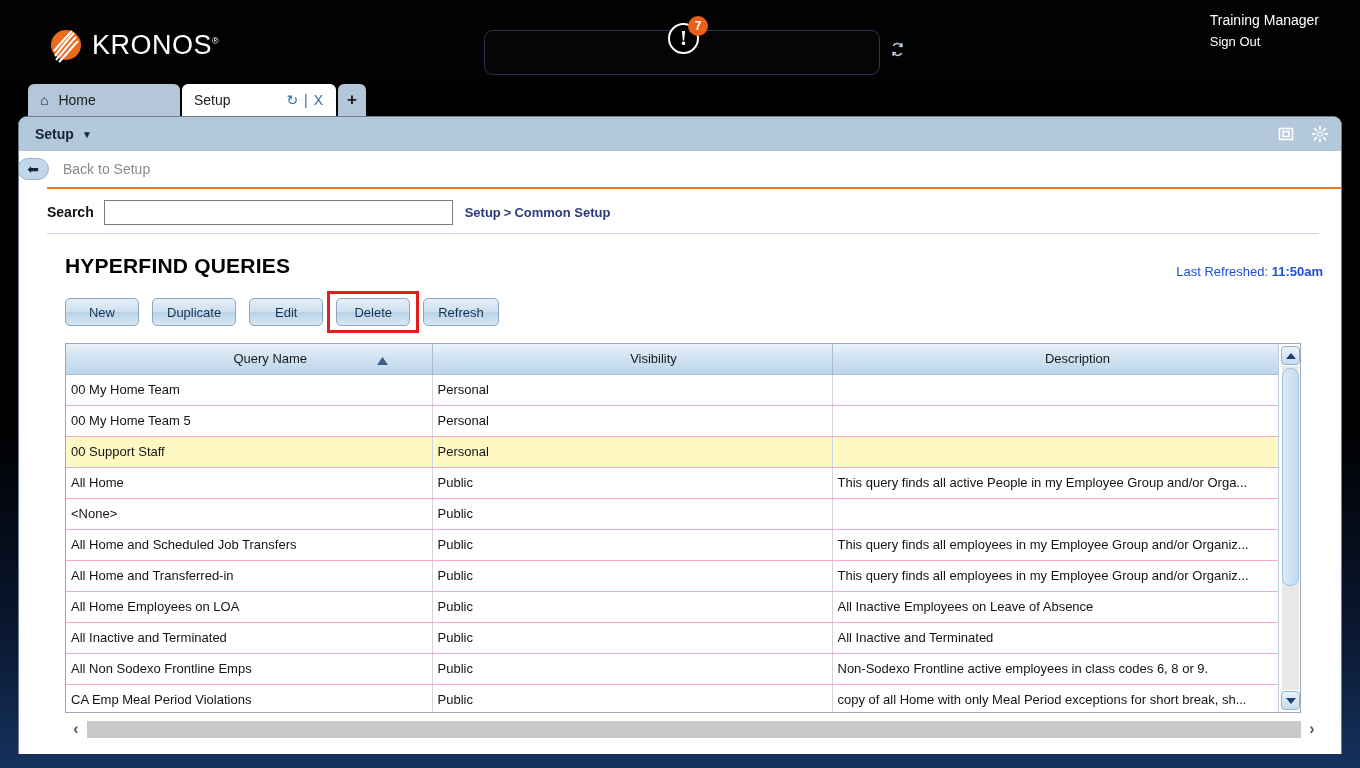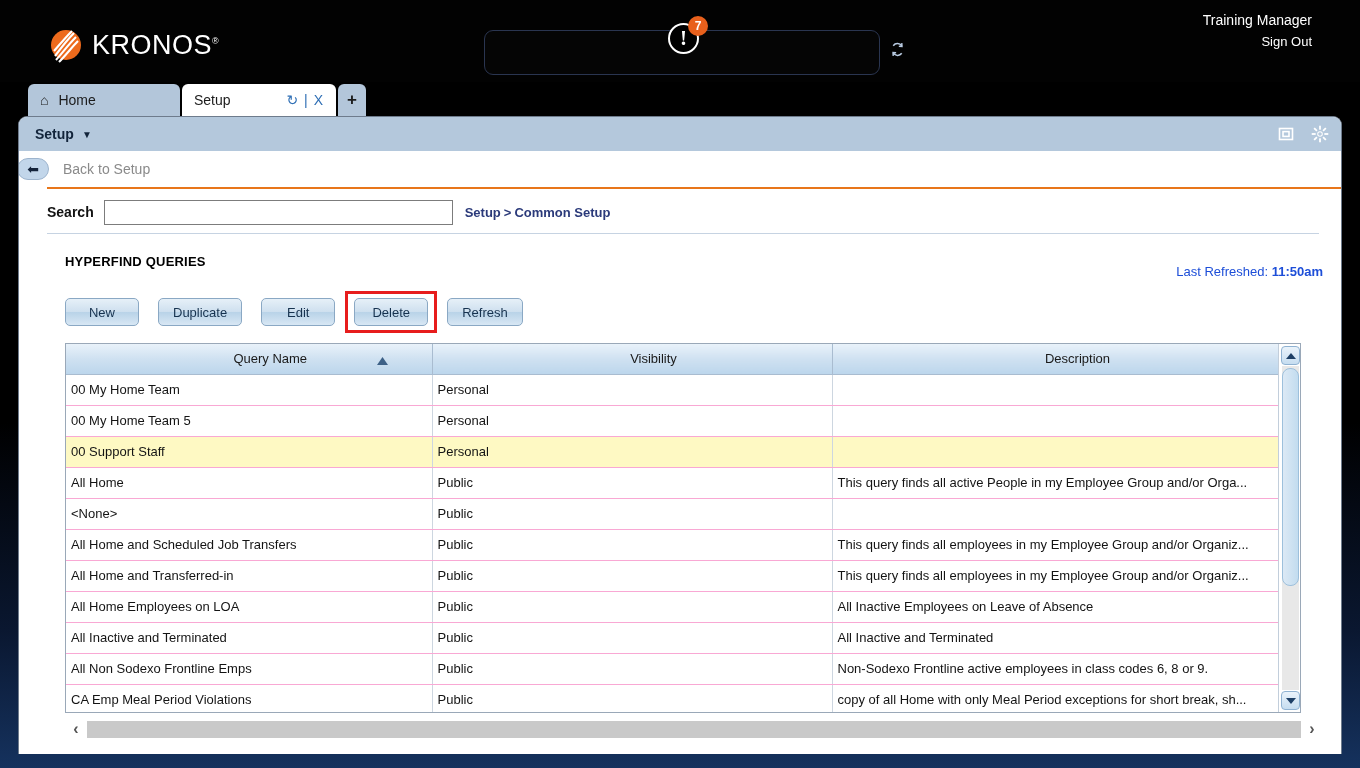--- a/index.html
+++ b/index.html
@@ -59,21 +59,21 @@
     min-width:20px; height:20px; padding:0 4px;
     border-radius:10px; background:#e8601c;
     color:#fff; font-size:12px; font-weight:bold;
     display:flex; align-items:center; justify-content:center;
   }
   #refresh-top {
     position:absolute; left:889px; top:41px;
     color:#b9cbe2; font-size:19px; line-height:1;
   }
   #user-area {
-    position:absolute; right:48px; top:12px; text-align:right;
+    position:absolute; right:41px; top:12px; text-align:left;
   }
   #user-area .uname { color:#ffffff; font-size:14px; }
   #user-area .signout { color:#ffffff; font-size:13px; margin-top:6px; cursor:pointer; }
 
   
   #tabstrip { position:absolute; left:0; top:84px; width:1360px; height:32px; }
   .tab {
     position:absolute; top:0; height:32px;
     border-radius:6px 6px 0 0;
     display:flex; align-items:center;
@@ -151,32 +151,32 @@
   #breadcrumb .crumb { cursor:pointer; }
   #breadcrumb .sep { margin:0 3px; }
 
   #thin-rule {
     position:absolute; left:28px; top:116px; width:1272px; height:1px;
     background:#c6d3e2;
   }
 
   #page-title {
     position:absolute; left:46px; top:137px;
-    font-size:13px; font-weight:bold; color:#000;
+    font-size:21px; font-weight:bold; color:#000;
     letter-spacing:0.2px;
   }
   #last-refreshed {
     position:absolute; right:18px; top:130px;
     font-size:13px; color:#1d4ed8;margin-top:17px;
   }
   #last-refreshed b { font-weight:bold; }
 
   #buttonrow {
     position:absolute; left:46px; top:181px;
-    display:flex; gap:19px; align-items:center;justify-content:space-between;
+    display:flex; gap:13px; align-items:center;justify-content:space-between;
   }
   .btn {
     height:28px; min-width:74px; padding:0 14px;
     border:1px solid #8aa8c4; border-radius:5px;
     background:linear-gradient(180deg,#e6f0f8 0%, #cfe0ef 48%, #b9d3e8 52%, #d8e7f4 100%);
     font-size:13px; color:#16324f;
     display:flex; align-items:center; justify-content:center;
     cursor:pointer;
   }
   .btn-highlight-wrap {

